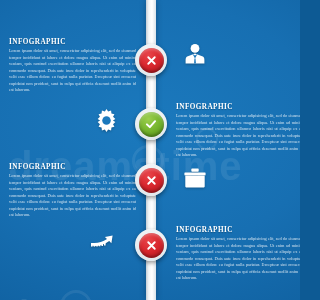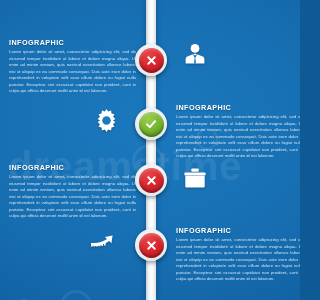--- a/index.html
+++ b/index.html
@@ -87,20 +87,21 @@
   .marker.green .inner {
     background: radial-gradient(circle at 38% 28%, #9ccf4e 0%, #76b52e 48%, #4d8a13 100%);
     box-shadow: inset 0 -2px 3px rgba(0,0,0,0.30), inset 0 2px 3px rgba(255,255,255,0.28);
   }
   .marker svg { display: block; }
 
   
   .block {
     position: absolute;
     width: 127px;
+    font-family: Liberation Serif, serif;
   }
   .block.left  { left: 9px;   text-align: left; }
   .block.right { left: 176px; text-align: left; }
 
   .block h3 {
     margin: 0 0 2px 0;
     font-size: 7.2px;
     letter-spacing: 0.45px;
     font-weight: bold;
     color: #ffffff;

